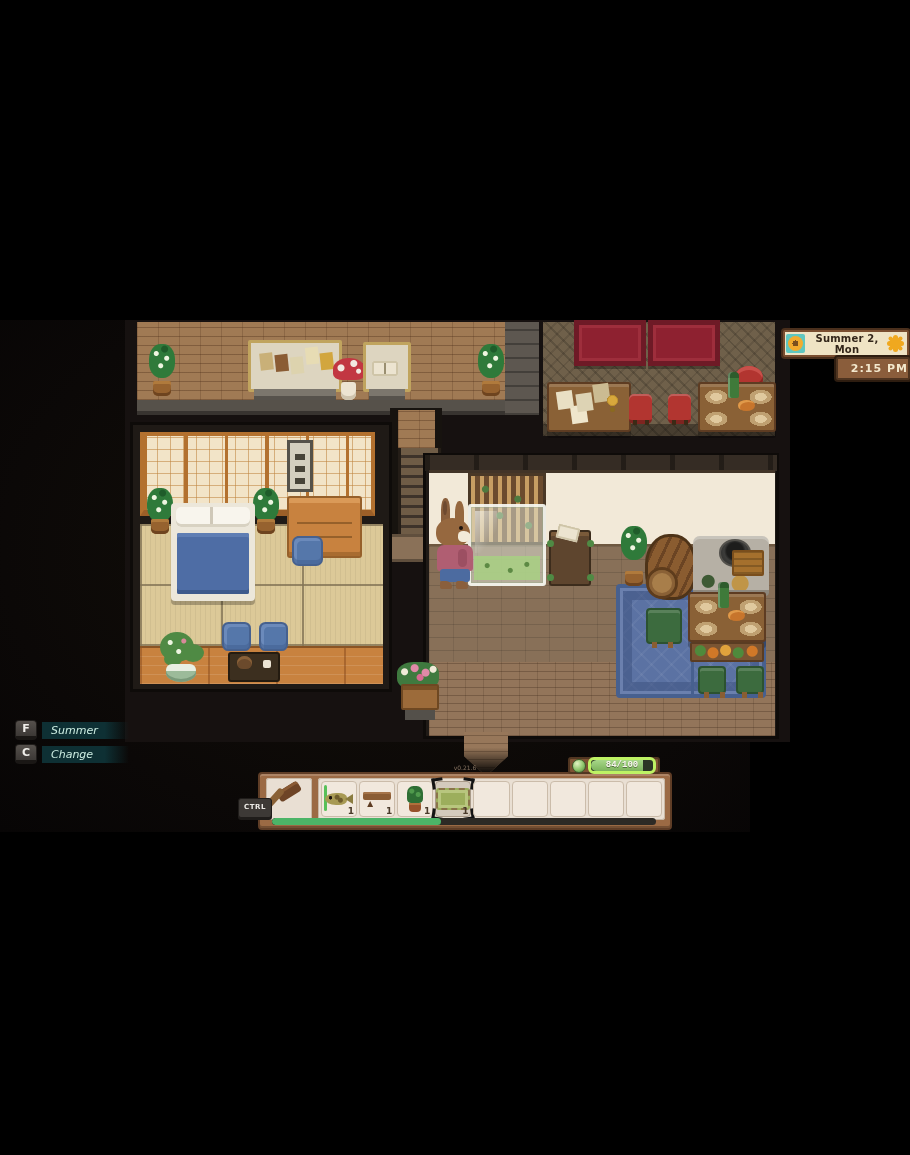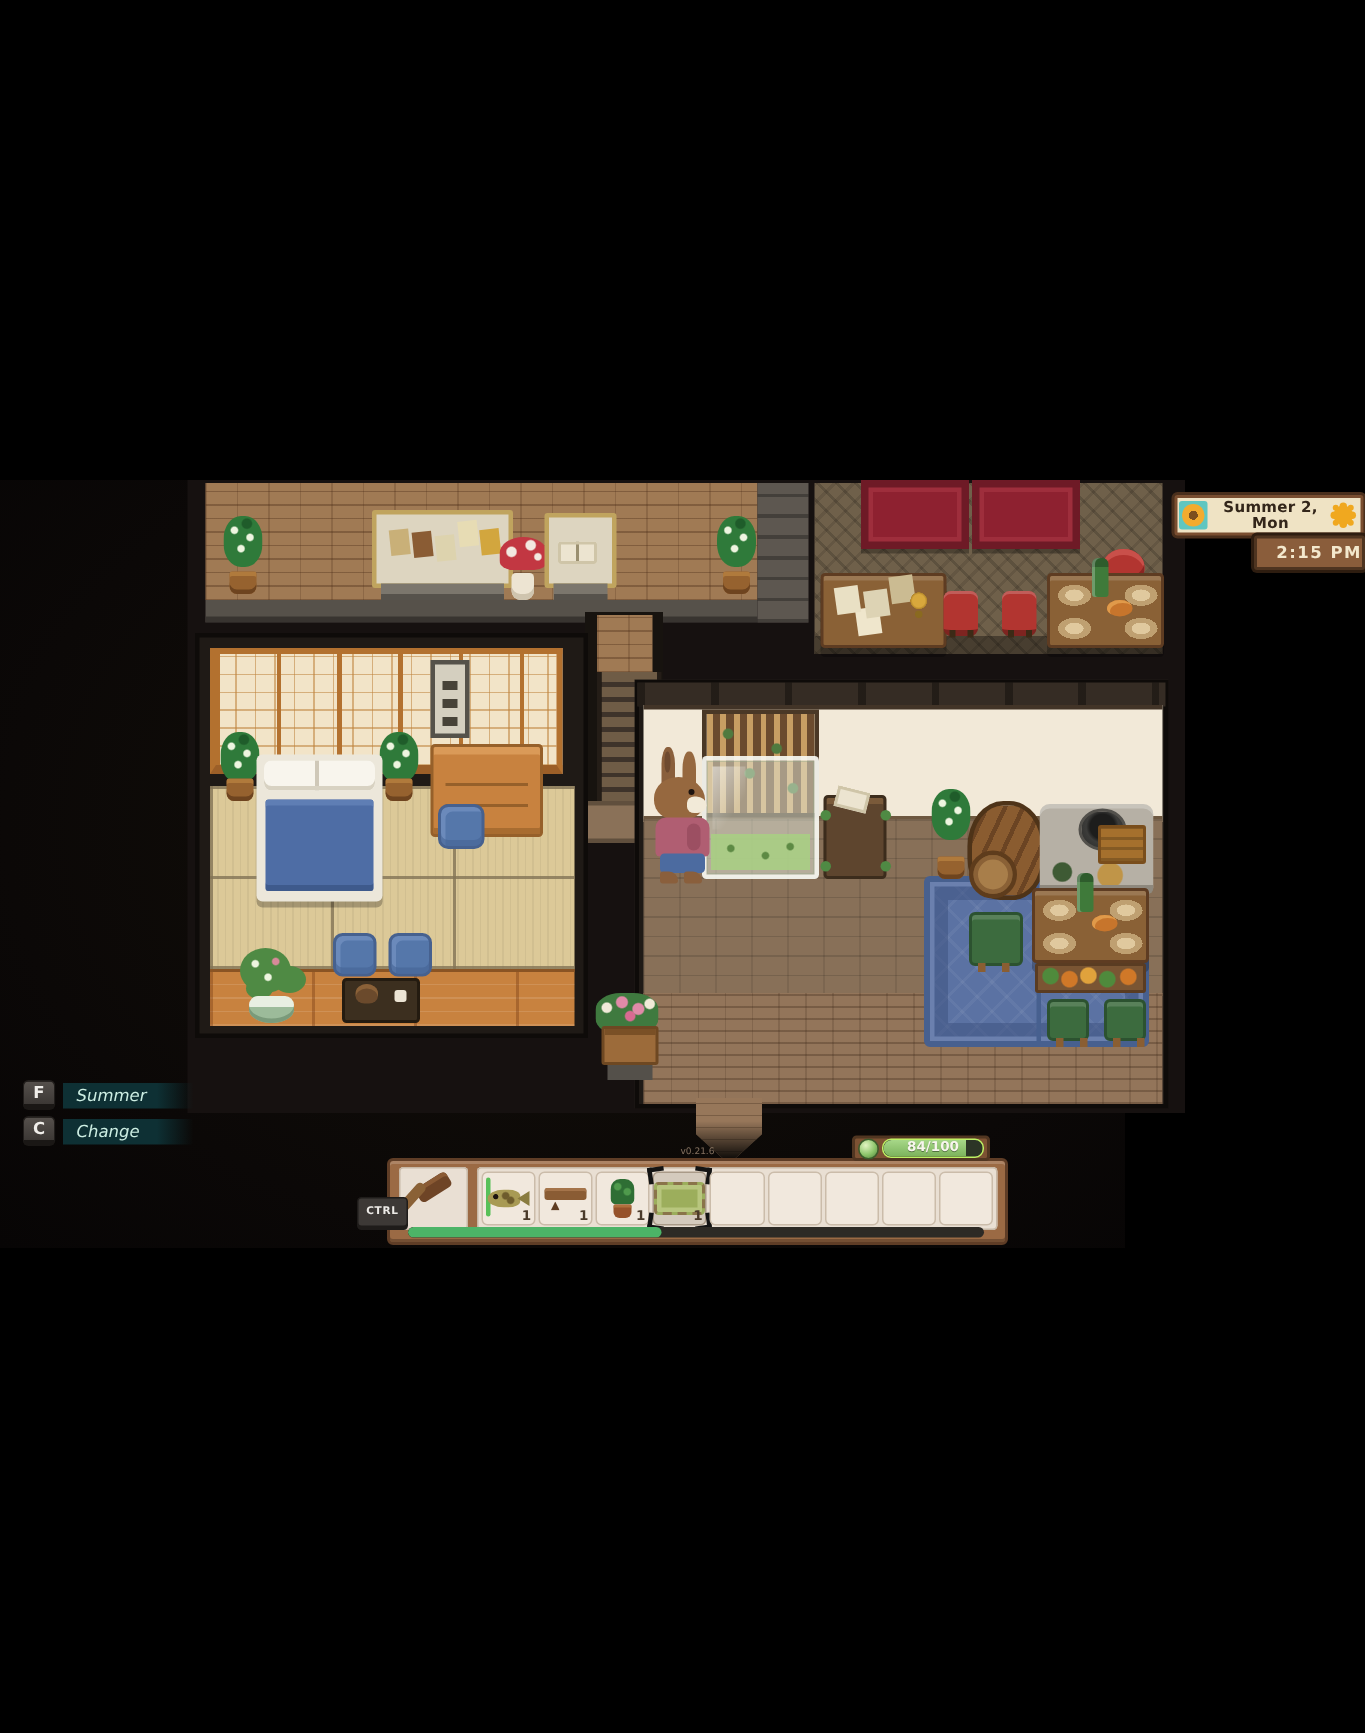--- a/index.html
+++ b/index.html
@@ -262,21 +262,21 @@
     border:1px solid #201d1b;border-bottom:4px solid #1a1715;border-radius:4px;color:#f0eeea;
     font-size:11px;font-weight:bold;line-height:15px;text-align:center;}
   .kb-label{height:17px;width:78px;background:linear-gradient(90deg,#0e3034 0 72%,rgba(14,48,52,0));
     color:#cdeee3;font-style:italic;font-size:11px;line-height:17px;padding:0 0 0 9px;}
 
   .energy{display:flex;align-items:center;background:#7d5233;border:2px solid #513621;border-radius:3px;
     z-index:61;padding:0 2px;}
   .orb{width:12px;height:12px;border-radius:50%;flex:0 0 auto;margin-right:2px;
     background:radial-gradient(circle at 35% 30%,#e2f4c2,#8cc56a 55%,#4f7e3a);border:1px solid #3c5c2c;}
   .energy-bar{position:relative;flex:1;height:11px;background:#2c3526;border-radius:6px;
-    border:1px solid #bef264;overflow:hidden;}
+    border:3px solid #bef264;overflow:hidden;font-family:Liberation Mono, monospace;}
   .energy-fill{height:100%;background:linear-gradient(#a7d788,#7cb35c);border-radius:6px 0 0 6px;}
   .energy-text{position:absolute;inset:0;text-align:center;font-size:9px;font-weight:bold;color:#f8f6ee;
     line-height:11px;text-shadow:0 1px 0 rgba(0,0,0,.4);}
 
   .hotbar{background:#9b6a44;border:2px solid #5f3d26;border-radius:4px;
     box-shadow:inset 0 2px 0 rgba(255,255,255,.18), inset 0 -2px 0 rgba(0,0,0,.25);z-index:60;}
   .tool-panel{position:absolute;left:6px;top:4px;width:46px;height:42px;background:#e9dfd3;border-radius:3px;
     box-shadow:inset 0 0 0 1px #c7b8a6;}
   .slots-panel{position:absolute;left:58px;top:4px;right:5px;height:42px;background:#e9dfd3;border-radius:3px;
     box-shadow:inset 0 0 0 1px #c7b8a6;display:flex;padding:2px;box-sizing:border-box;}

